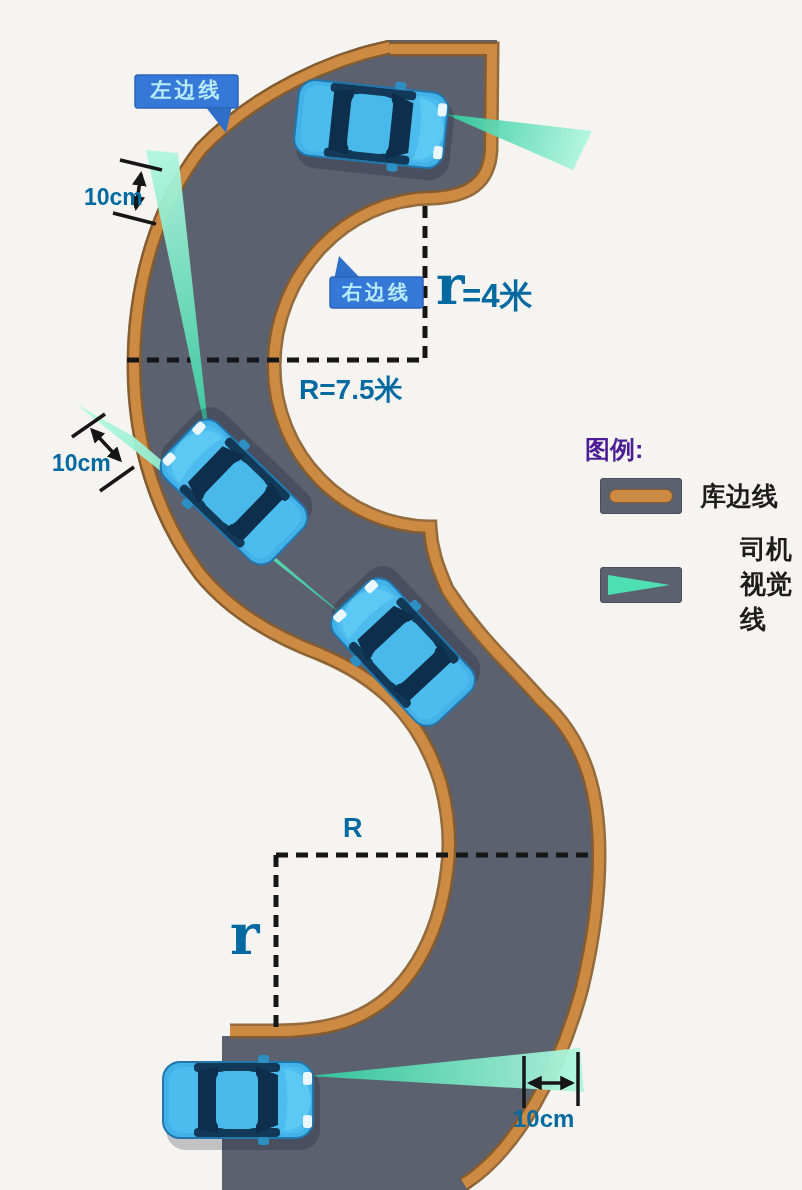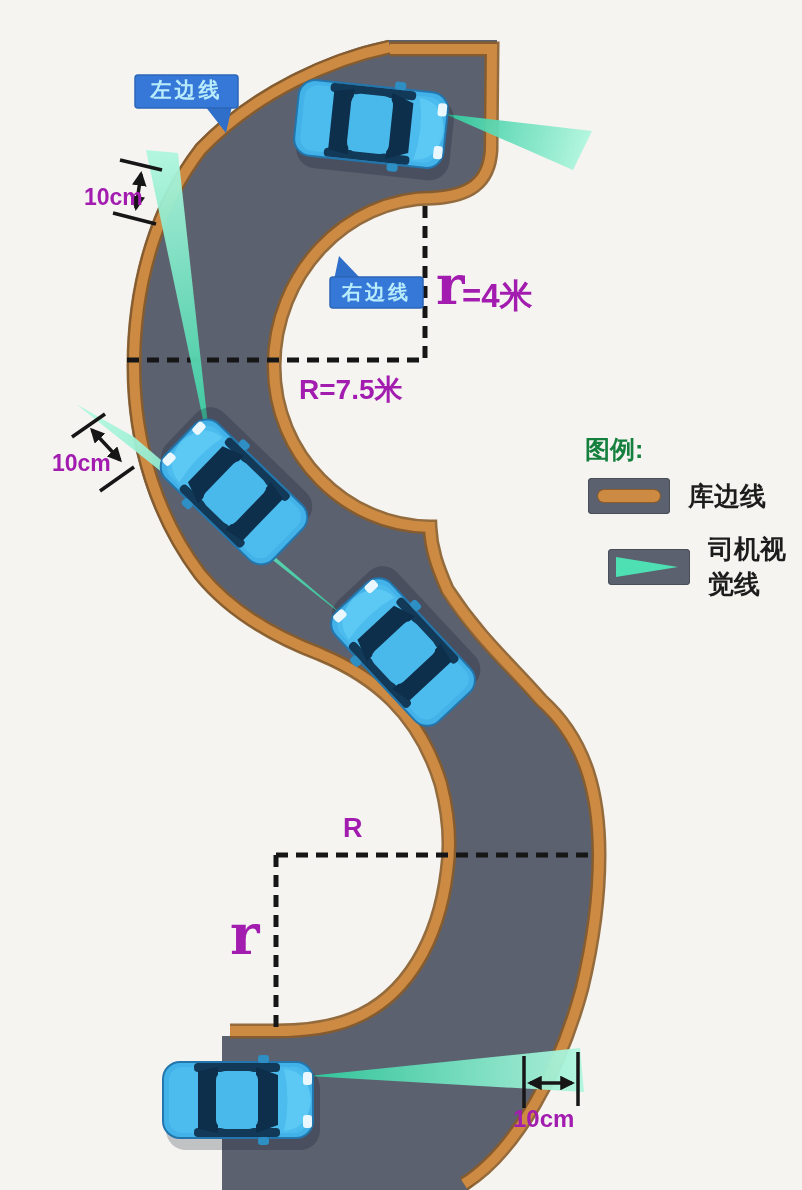--- a/index.html
+++ b/index.html
@@ -4,29 +4,29 @@
 <style>
   html,body{margin:0;padding:0;}
   body{
     width:802px;height:1190px;
     background:#f5f4f1;
     font-family:"Liberation Sans", sans-serif;
     position:relative;overflow:hidden;
   }
   .stage{position:absolute;left:0;top:0;width:802px;height:1190px;}
   .stage svg{position:absolute;left:0;top:0;}
-  .txt{position:absolute;color:#a21caf;line-height:1;white-space:nowrap;}
+  .txt{position:absolute;color:#0369a1;line-height:1;white-space:nowrap;}
   .b{font-weight:bold;}
   .serif-r{font-family:"DejaVu Serif", serif;font-weight:bold;}
   .tag-text{
     position:absolute;display:flex;align-items:center;justify-content:center;
     color:#b9ecfb;font-weight:bold;letter-spacing:3px;text-align:center;
   }
-  .legend-title{position:absolute;font-weight:bold;font-size:25px;color:#15803d;}
-  .legend-row{position:absolute;display:flex;align-items:center;}
+  .legend-title{position:absolute;font-weight:bold;font-size:25px;color:#4c1d95;}
+  .legend-row{position:absolute;display:flex;align-items:center;margin-left:12px;}
   .legend-swatch{
     width:82px;height:36px;background:#5c6170;border-radius:4px;
     position:relative;flex:0 0 auto;box-shadow:0 0 0 1px #4a4e59 inset;
   }
   .legend-swatch .bar{
     position:absolute;left:10px;top:12px;width:62px;height:12px;
     background:#cd8a43;border-radius:6px;box-shadow:0 0 0 1px #8a5c28;
   }
   .legend-swatch .tri{
     position:absolute;left:8px;top:8px;width:0;height:0;
@@ -209,20 +209,20 @@
 
   <div class="legend-title" style="left:585px;top:433px;">图例:</div>
 
   <div class="legend-row" style="left:588px;top:478px;">
     <div class="legend-swatch">
       <div class="bar"></div>
     </div>
     <div class="legend-label">库边线</div>
   </div>
 
-  <div class="legend-row" style="left:608px;top:532px;">
+  <div class="legend-row" style="left:588px;top:532px;gap:40px;">
     <div class="legend-swatch">
       <div class="tri"></div>
     </div>
     <div class="legend-label">司机视觉线</div>
   </div>
 
 </div>
 
 </body></html>

